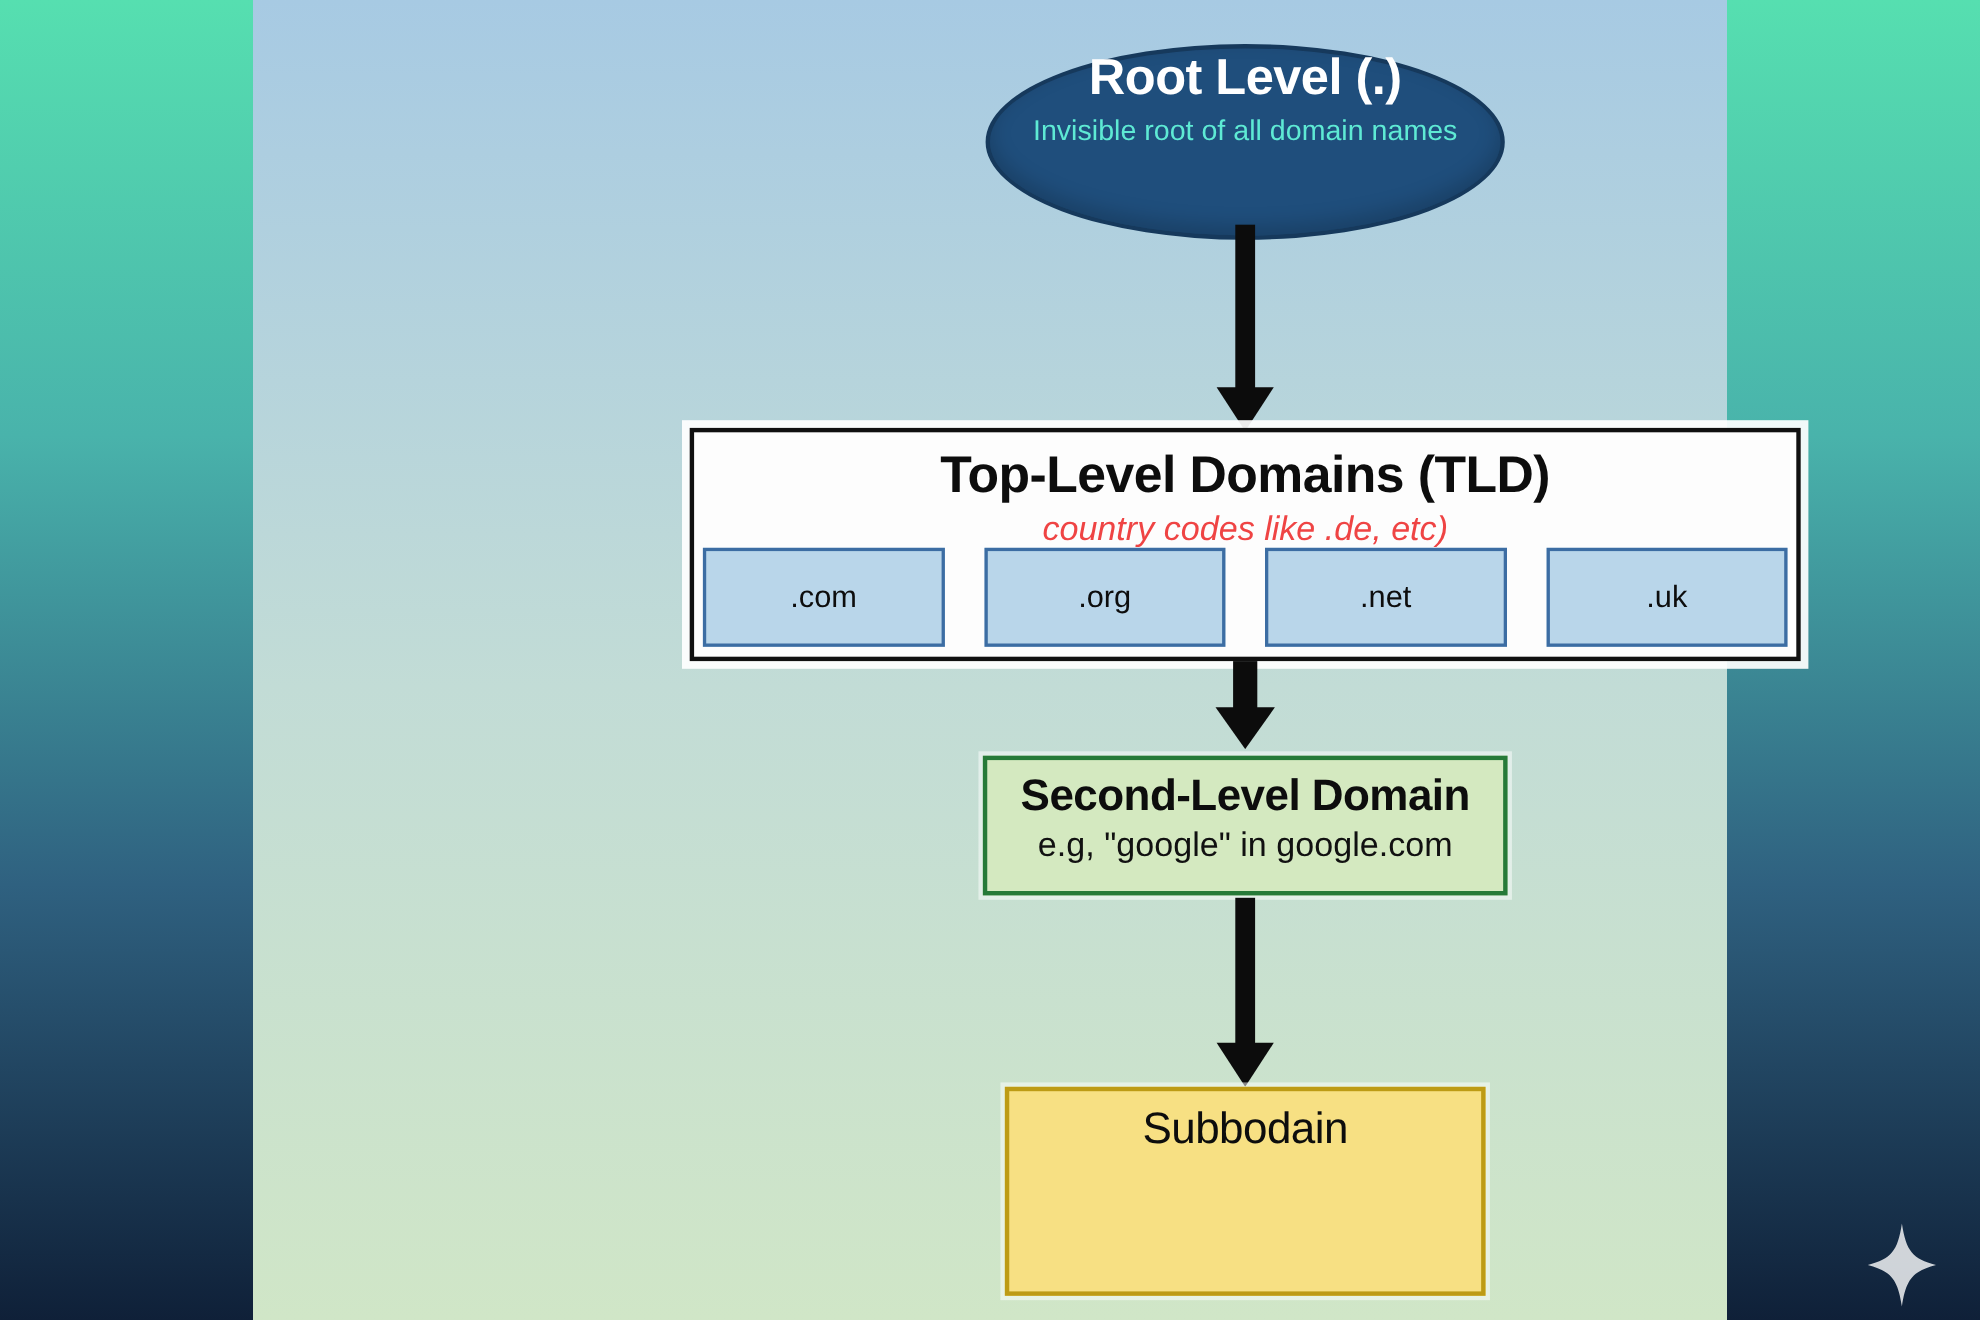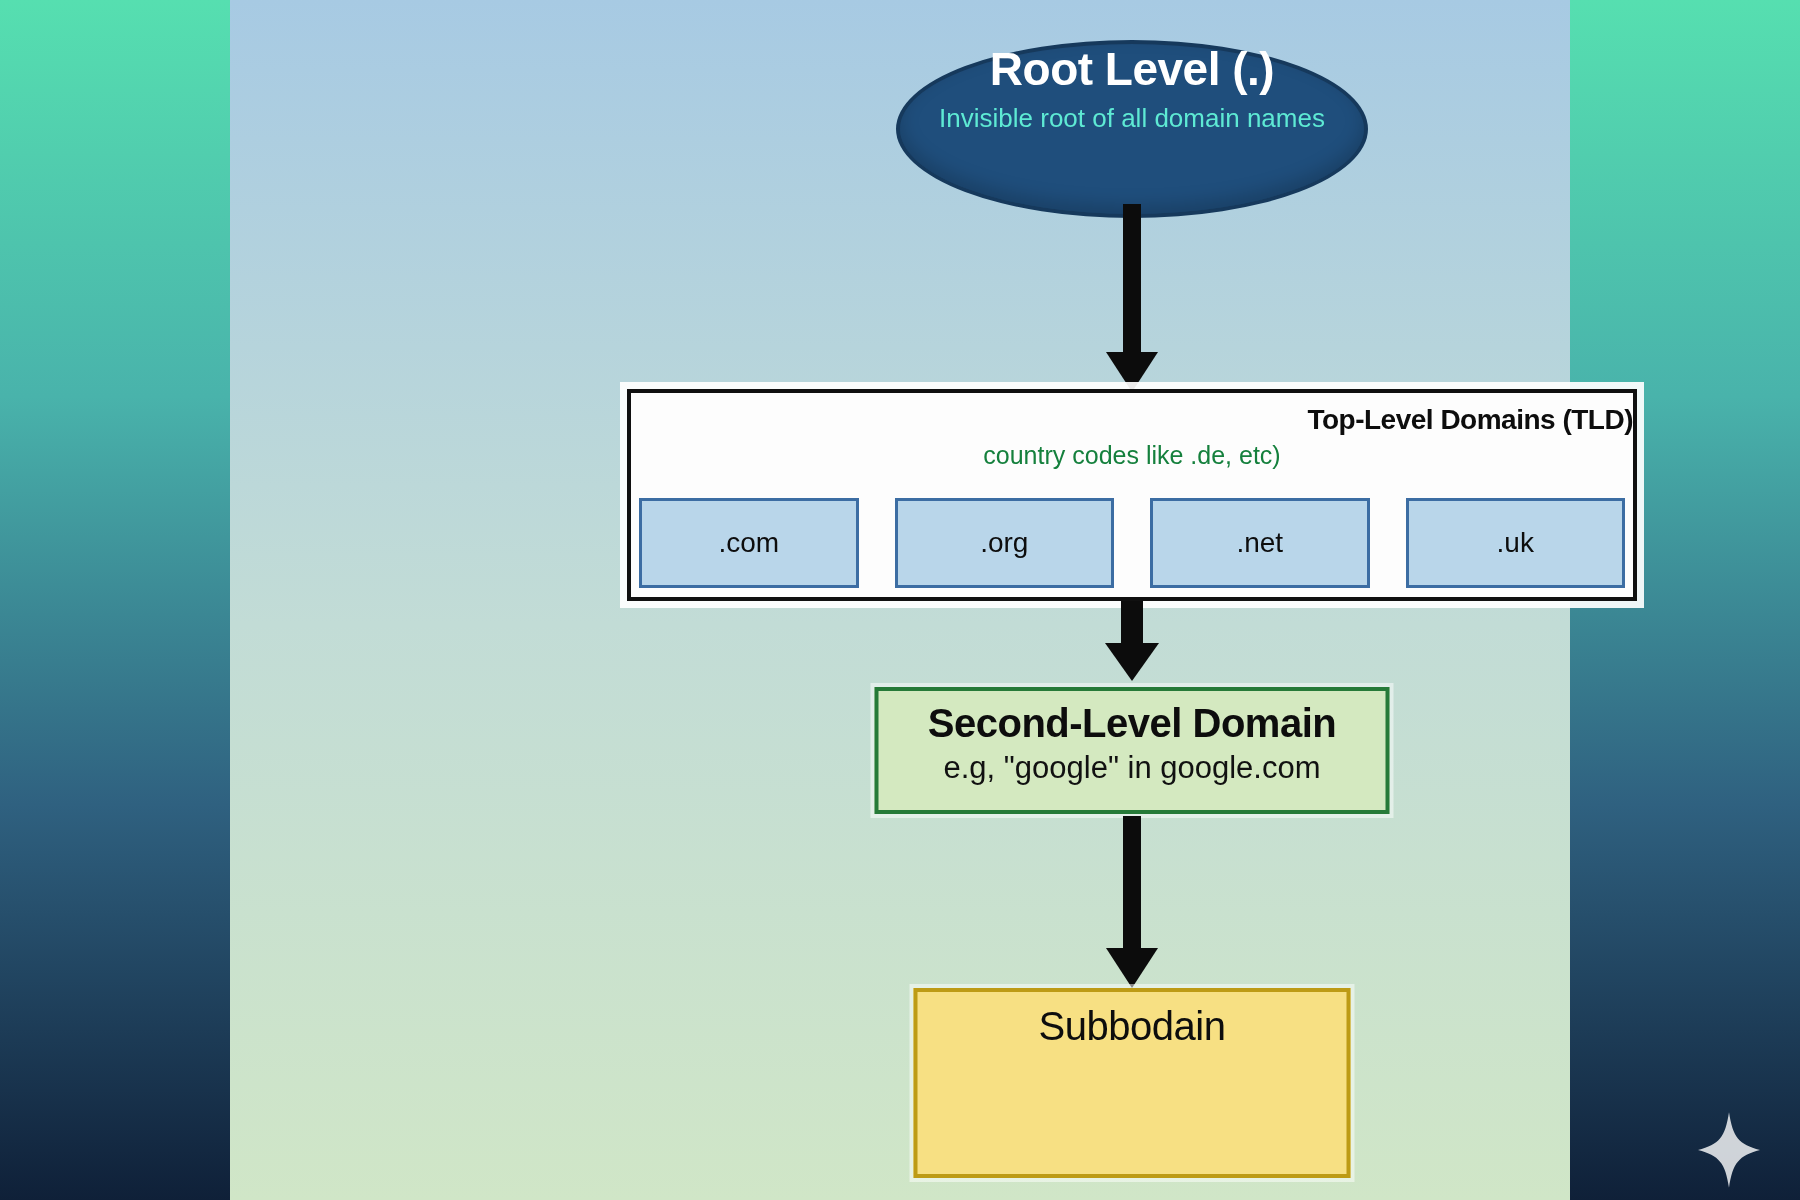--- a/index.html
+++ b/index.html
@@ -37,34 +37,34 @@
   .arrow2{left:902px;top:601px;}
   .arrow3{left:902px;top:816px;}
   
   .tld-box{
     position:absolute;left:902px;top:389px;width:1010px;height:212px;
     transform:translateX(-50%);
     background:#fdfdfd;border:4px solid #101010;box-sizing:border-box;
     box-shadow:0 0 0 7px rgba(255,255,255,0.92);
     text-align:center;
   }
-  .tld-title{font-size:28px;font-weight:bold;color:#0d0d0d;margin-top:10px;line-height:1.2;letter-spacing:-0.5px;text-align:right;}
-  .tld-subtitle{font-size:25px;color:#15803d;margin-top:4px;}
+  .tld-title{font-size:47px;font-weight:bold;color:#0d0d0d;margin-top:10px;line-height:1.2;letter-spacing:-0.5px;}
+  .tld-subtitle{font-size:31px;color:#ef4444;margin-top:4px;font-style:italic;}
   .tld-row{
     position:absolute;left:8px;right:8px;bottom:9px;height:90px;
     display:flex;gap:36px;
   }
   .tld-item{
     flex:1;display:flex;align-items:center;justify-content:center;
     background:#b9d6ea;border:3px solid #3c6da3;box-sizing:border-box;
     font-size:28px;color:#0d0d0d;
   }
   
   .sld-box{
-    position:absolute;left:902px;top:687px;width:515px;height:127px;
+    position:absolute;left:902px;top:687px;width:477px;height:127px;
     transform:translateX(-50%);
     background:#d4e9c0;border:4px solid #267a38;box-sizing:border-box;
     box-shadow:0 0 0 4px rgba(255,255,255,0.5);
     text-align:center;
   }
   .sld-title{font-size:40px;font-weight:bold;color:#0d0d0d;margin-top:9px;line-height:1.15;letter-spacing:-0.5px;}
   .sld-subtitle{font-size:31px;color:#111;margin-top:4px;}
   
   .sub-box{
     position:absolute;left:902px;top:988px;width:437px;height:190px;

